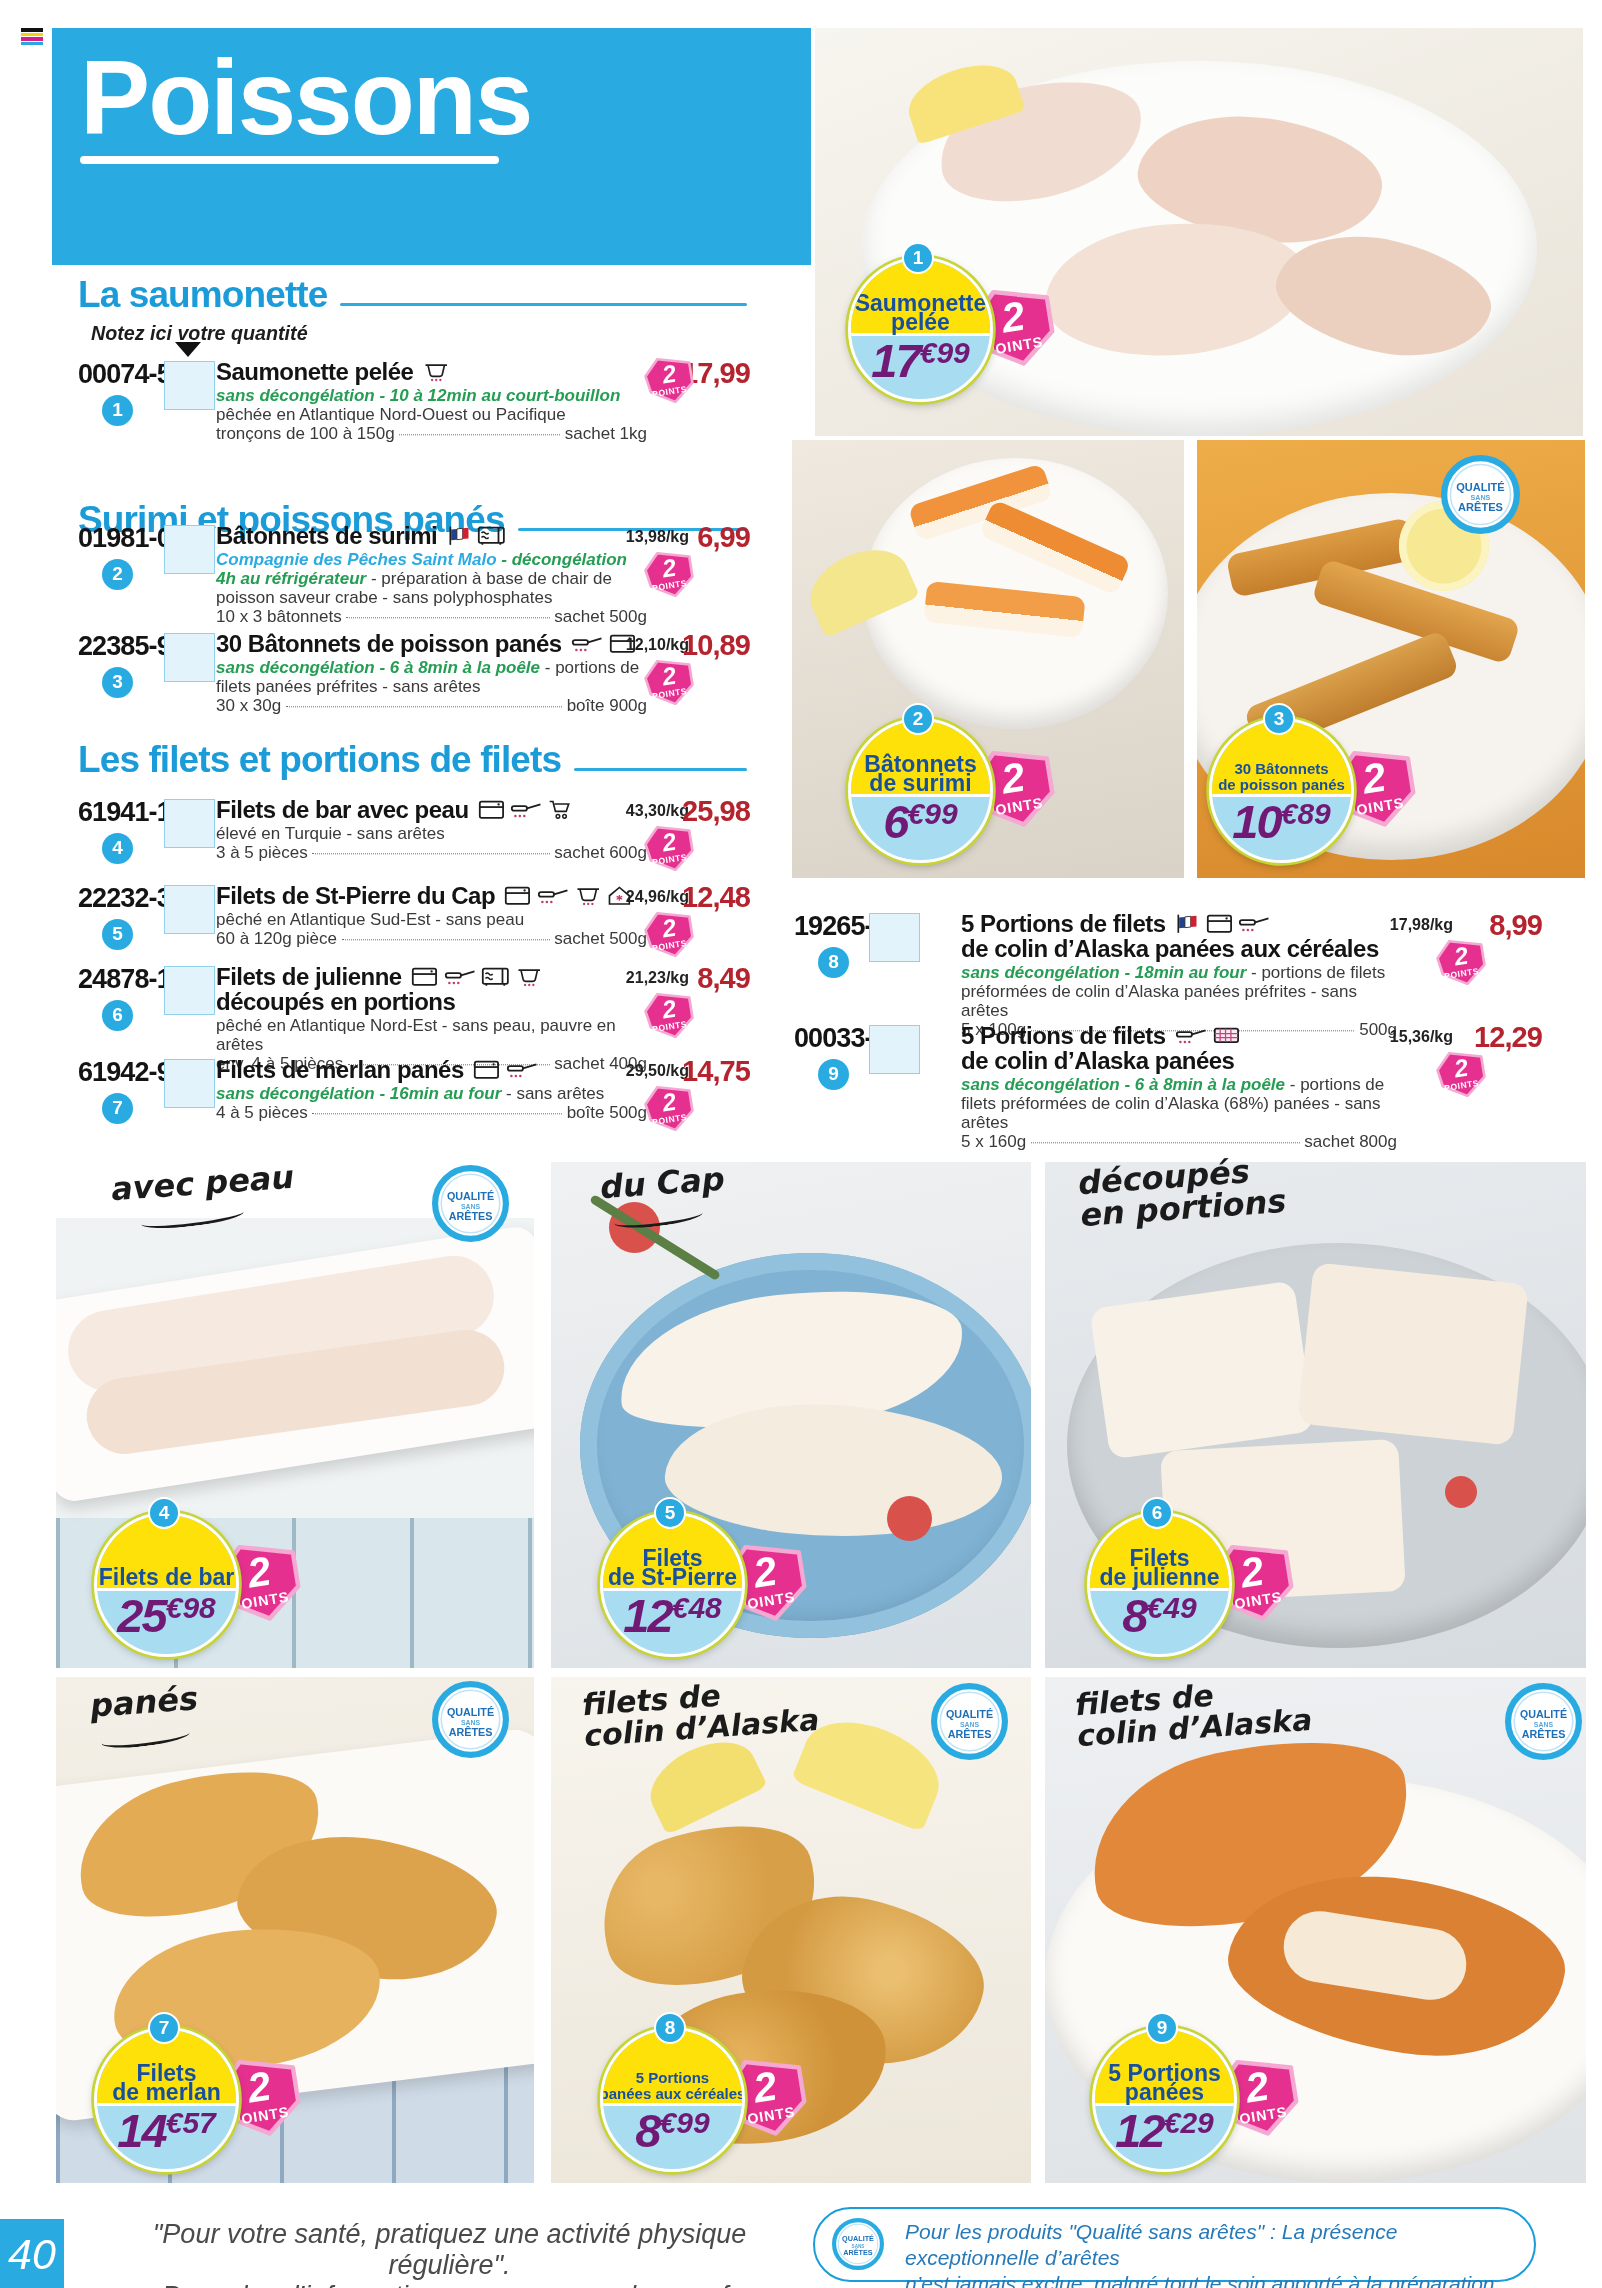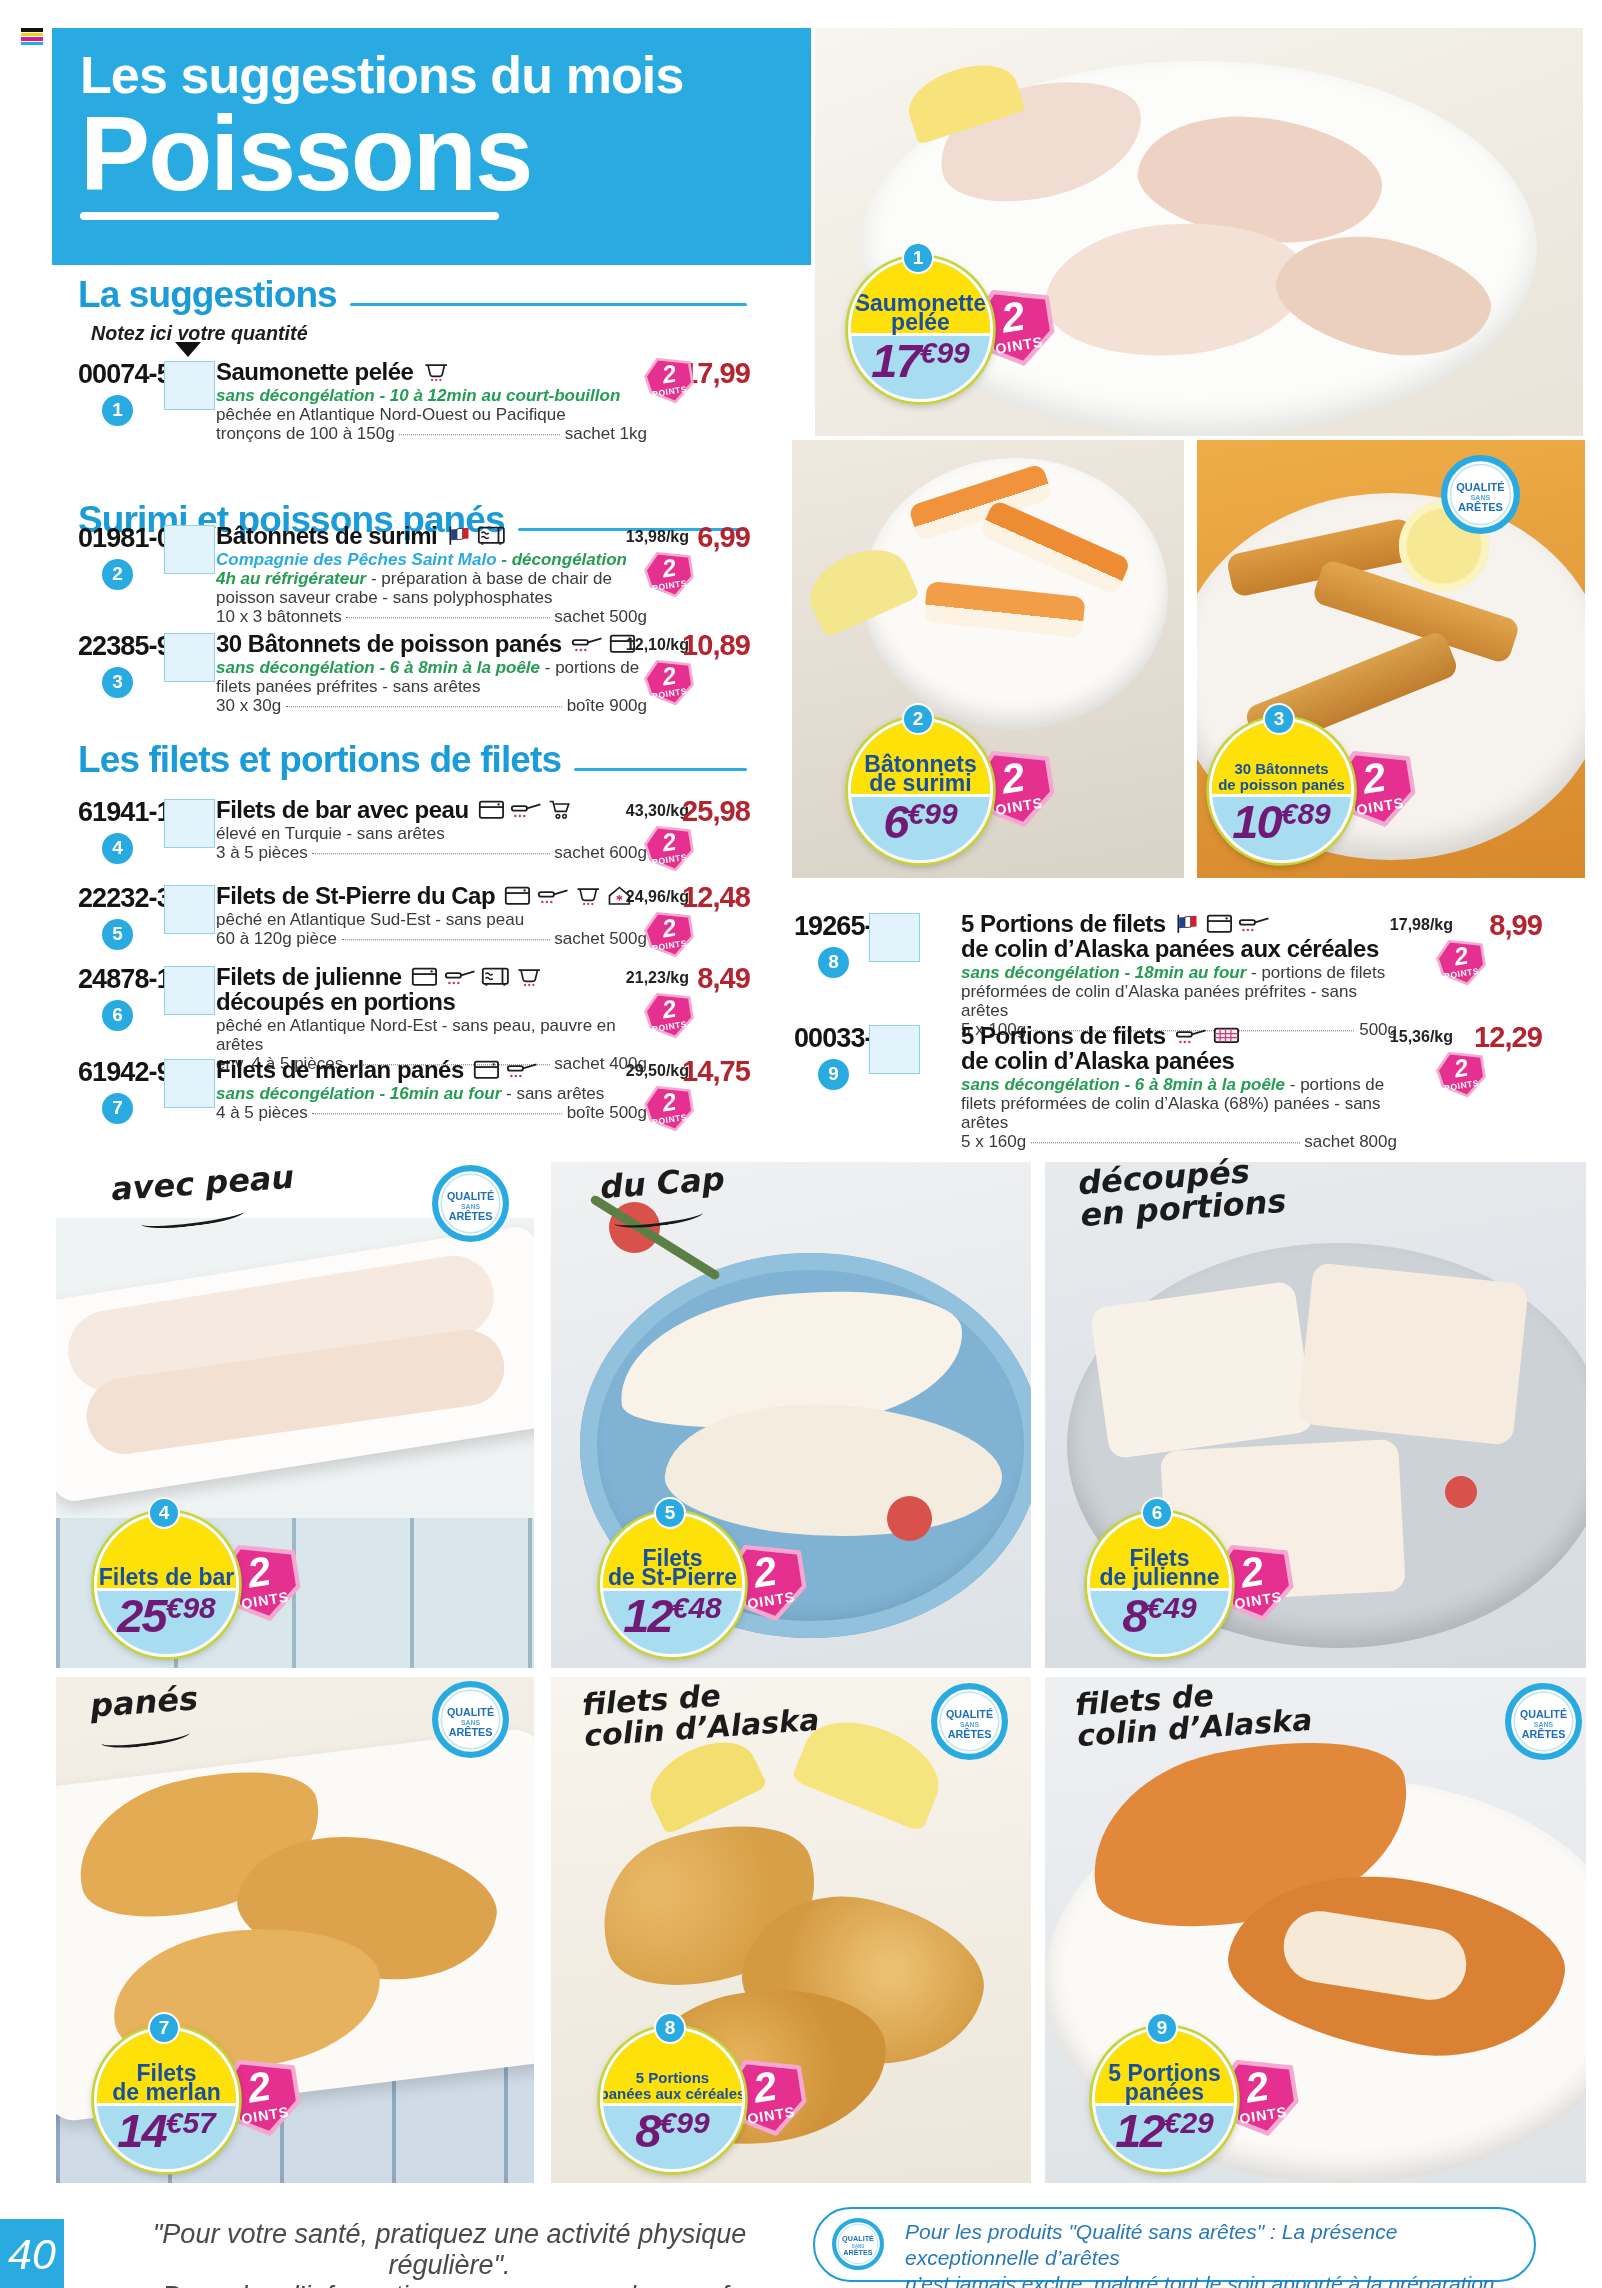--- a/index.html
+++ b/index.html
@@ -110,27 +110,26 @@
 <div class="page">
 
   <div class="regmark">
       <i></i>
       <i></i>
       <i></i>
       <i></i>
     </div>
 
   <div class="hdr">
-    <div class="kick">Les suggestions du mois</div>
     <div class="big">Poissons</div>
     <div class="rule"></div>
   </div>
 
   <div class="sec" style="top:275px;">
-    <span class="t">La suggestions</span>
+    <span class="t">La saumonette</span>
       <span class="rule"></span>
   </div>
   <div class="note">Notez ici votre quantité</div>
   <div class="tri"></div>
   <div class="sec" style="top:472px;margin-top:28px;">
     <span class="t">Surimi et poissons panés</span>
       <span class="rule"></span>
   </div>
   <div class="sec" style="top:740px;">
     <span class="t">Les filets et portions de filets</span>

